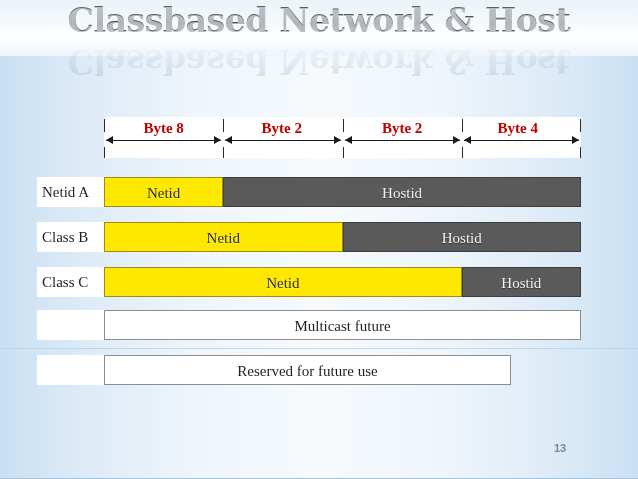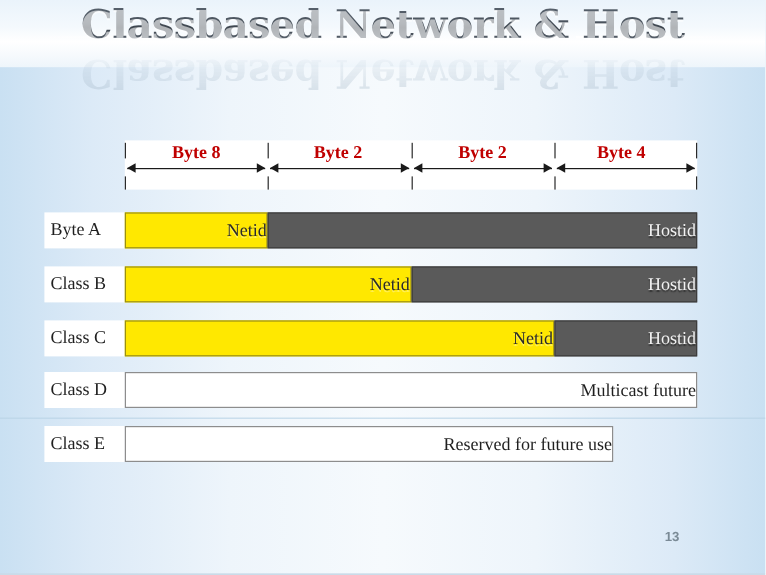--- a/index.html
+++ b/index.html
@@ -175,21 +175,21 @@
   .bar-area {
     position: absolute;
     left: 67px; top: 0;
     width: 477px; height: 30px;
   }
   .seg {
     position: absolute;
     top: 0;
     height: 30px;
     line-height: 30px;
-    text-align: right;
+    text-align: center;
     font-family: "Liberation Serif", serif;
     font-size: 15px;
     white-space: nowrap;
     overflow: hidden;
   }
   .seg.netid {
     background: #ffe800;
     color: #2b2b2b;
     border: 1px solid #9a8f14;
     text-shadow: 0 1px 0 rgba(255,255,255,0.35);
@@ -264,21 +264,21 @@
       <div class="tick down" style="left: 238.5px;"></div>
       <div class="tick up" style="left: 357.75px;"></div>
       <div class="tick down" style="left: 357.75px;"></div>
       <div class="tick up" style="left: 476px;"></div>
       <div class="tick down" style="left: 476px;"></div>
     </div>
 
   <div id="rows-host">
       <div class="class-row" style="top: 177px; width: 544px;">
         <div class="class-strip"></div>
-        <div class="class-label">Byte A</div>
+        <div class="class-label">Netid A</div>
         <div class="bar-area">
           <div class="seg netid" style="left: 0px; width: 119.25px;">Netid</div>
           <div class="seg hostid" style="left: 119.25px; width: 357.75px;">Hostid</div>
         </div>
       </div>
       <div class="class-row" style="top: 222px; width: 544px;">
         <div class="class-strip"></div>
         <div class="class-label">Class B</div>
         <div class="bar-area">
           <div class="seg netid" style="left: 0px; width: 238.5px;">Netid</div>
@@ -288,28 +288,26 @@
       <div class="class-row" style="top: 267px; width: 544px;">
         <div class="class-strip"></div>
         <div class="class-label">Class C</div>
         <div class="bar-area">
           <div class="seg netid" style="left: 0px; width: 357.75px;">Netid</div>
           <div class="seg hostid" style="left: 357.75px; width: 119.25px;">Hostid</div>
         </div>
       </div>
       <div class="class-row" style="top: 310px; width: 544px;">
         <div class="class-strip"></div>
-        <div class="class-label">Class D</div>
         <div class="bar-area">
           <div class="seg plain" style="left: 0px; width: 477px;">Multicast future</div>
         </div>
       </div>
       <div class="class-row" style="top: 355px; width: 544px;">
         <div class="class-strip"></div>
-        <div class="class-label">Class E</div>
         <div class="bar-area">
           <div class="seg plain" style="left: 0px; width: 407px;">Reserved for future use</div>
         </div>
       </div>
     </div>
 
   <div id="slide-number">13</div>
 
 </div>
 

